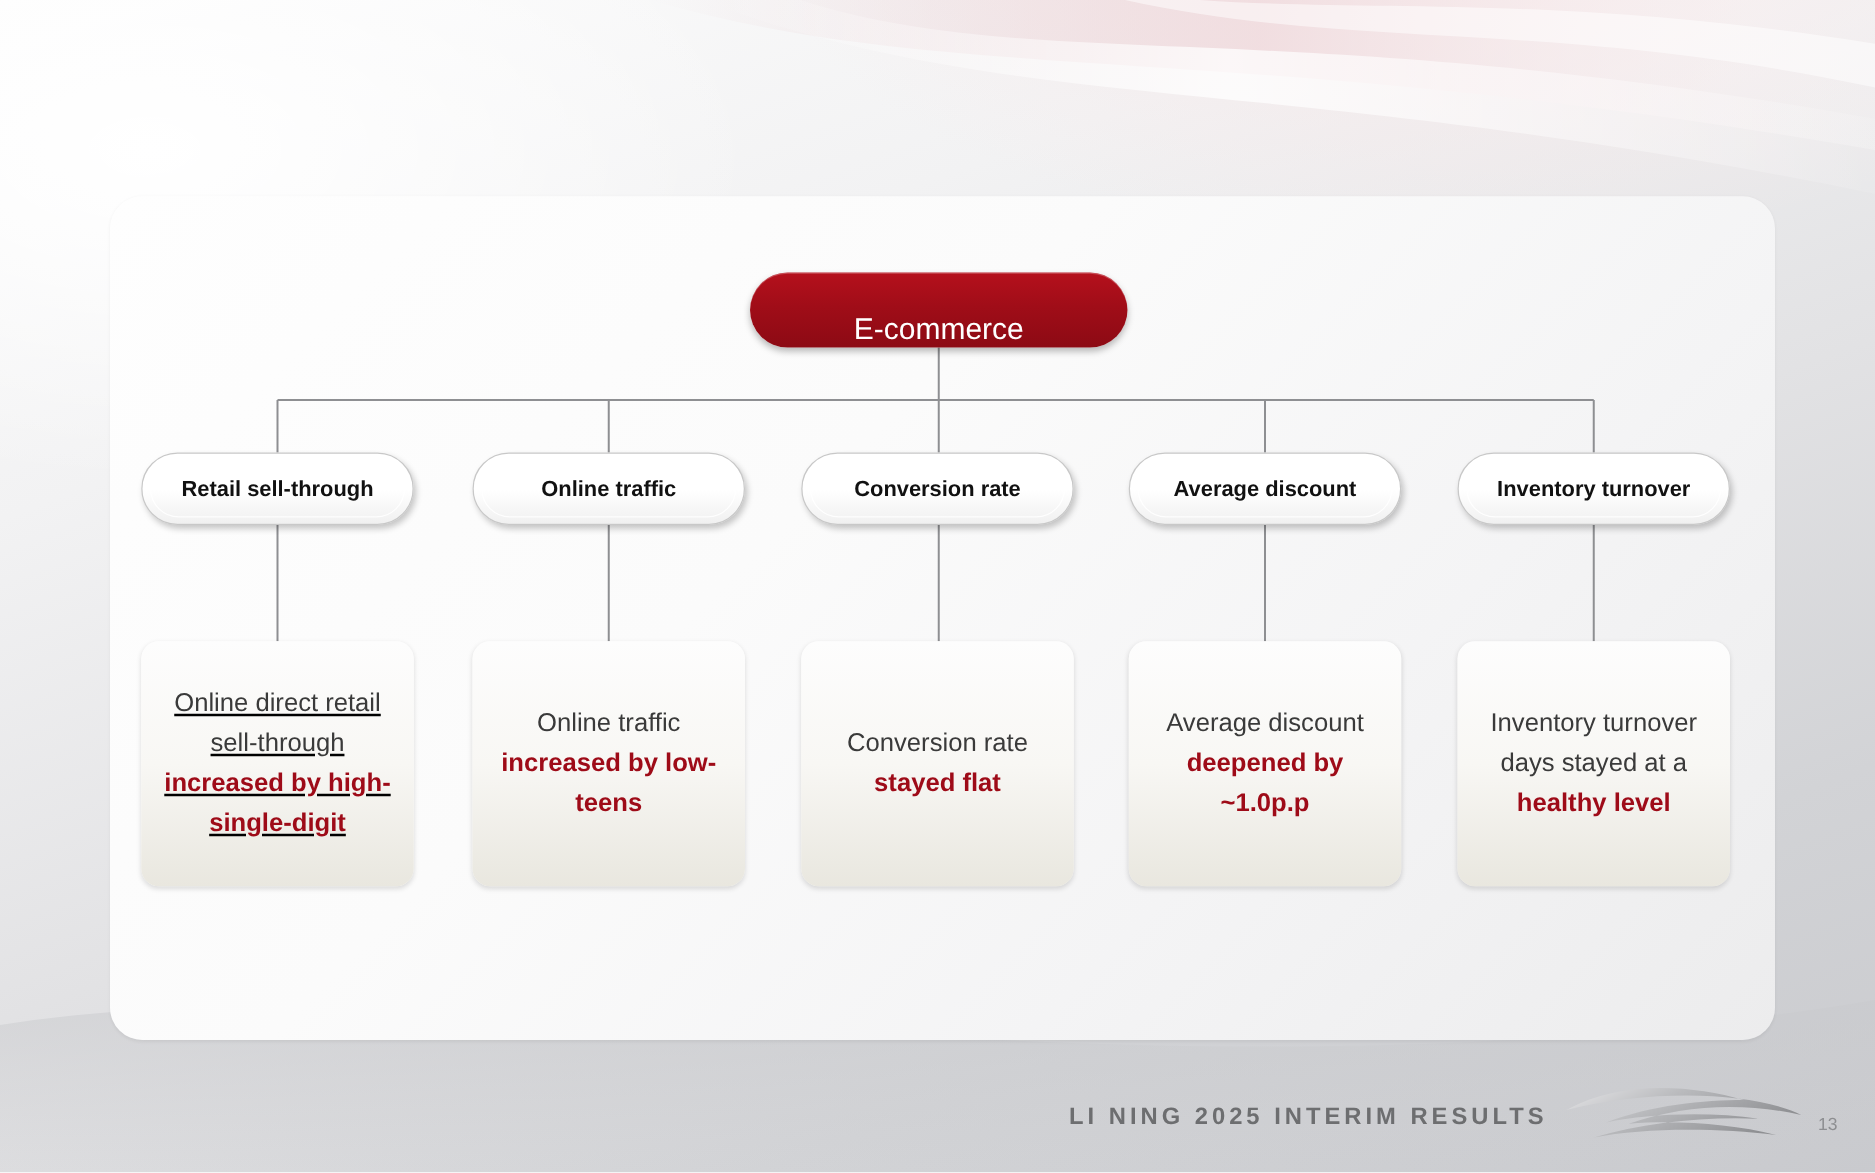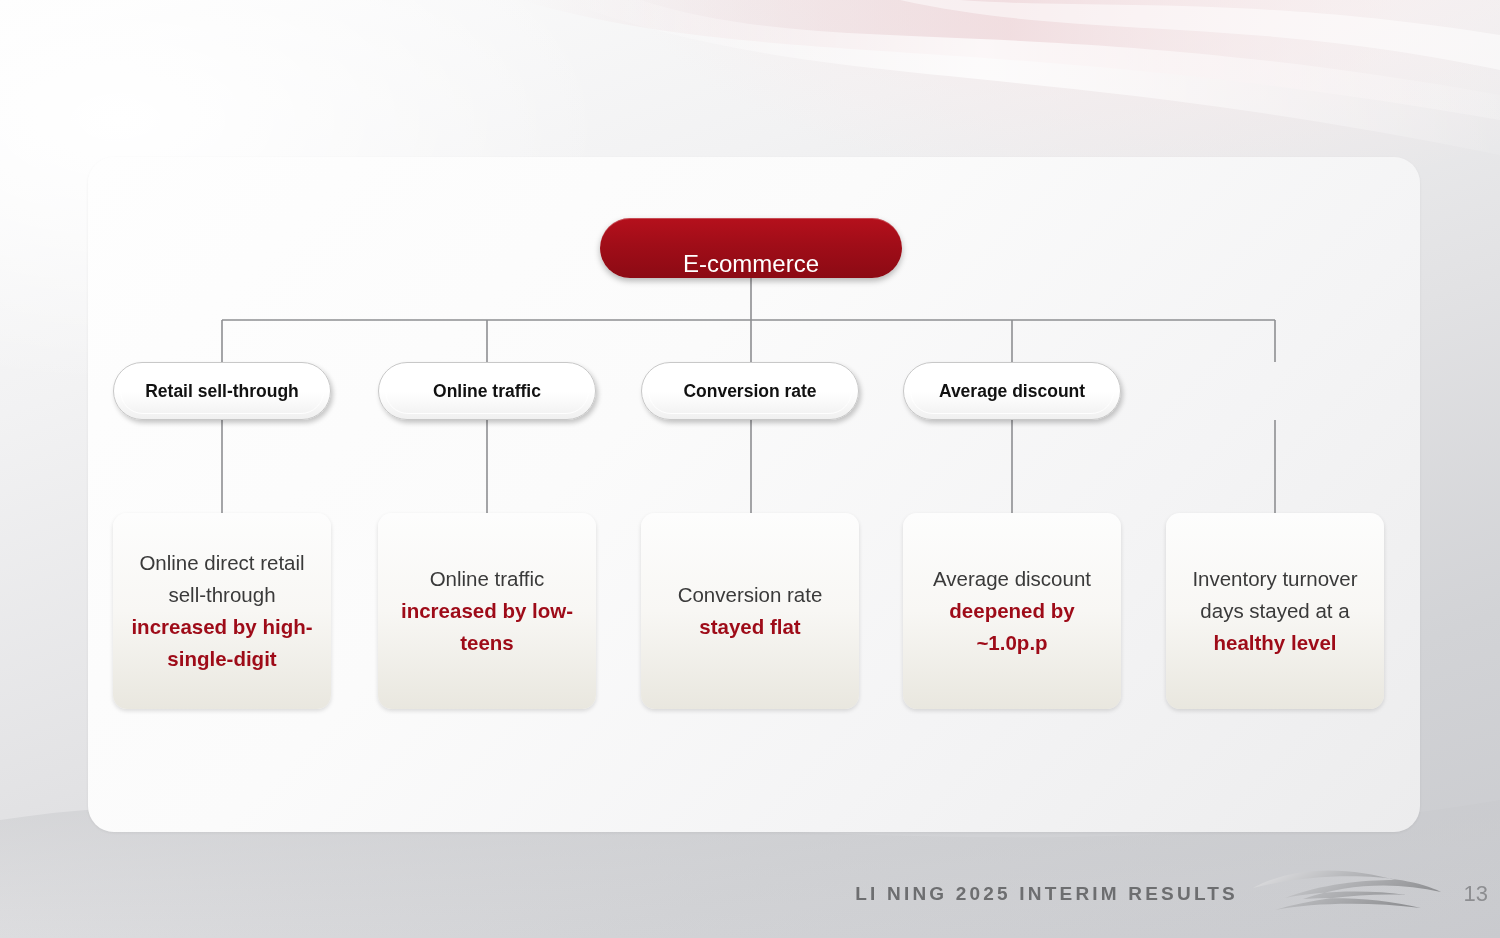--- a/index.html
+++ b/index.html
@@ -132,21 +132,21 @@
   }
   .card-text {
     font-size: 20.5px;
     color: #3a3a3a;
     line-height: 1.55;
   }
   .card-text .hl {
     color: #9e0b18;
     font-weight: bold;
   }
-  .card-0 { left: 113px; }
+  .card-0 { left: 113px; text-decoration: underline; }
   .card-1 { left: 378px; }
   .card-2 { left: 641px; }
   .card-3 { left: 903px; align-items: center; }
   .card-4 { left: 1166px; }
 
   
   .footer-text {
     position: absolute;
     right: 262px;
     bottom: 33px;
@@ -158,23 +158,23 @@
   }
   .footer-logo {
     position: absolute;
     right: 20px;
     bottom: 18px;
     width: 235px;
     height: 62px;
   }
   .page-num {
     position: absolute;
-    right: 12px;
+    right: 30px;
     bottom: 31px;
-    font-size: 22px;
+    font-size: 14px;
     color: #8d8e91;
   }
 </style>
 </head>
 <body>
 
 <div class="slide">
 
   <svg class="bg-swoosh" viewBox="0 0 1500 938" preserveAspectRatio="none">
     <defs>
@@ -232,20 +232,24 @@
     <span>Online traffic</span>
   </div>
   <div class="pill pill-2">
     <span class="inner-line"></span>
     <span>Conversion rate</span>
   </div>
   <div class="pill pill-3">
     <span class="inner-line"></span>
     <span>Average discount</span>
   </div>
+  <div class="pill pill-4">
+    <span class="inner-line"></span>
+    <span>Inventory turnover</span>
+  </div>
 
   <div class="card card-0">
     <div class="card-text">
       <span>Online direct retail sell-through </span><span class="hl">increased by high-single-digit</span>
     </div>
   </div>
   <div class="card card-1">
     <div class="card-text">
       <span>Online traffic </span><span class="hl">increased by low-teens</span>
     </div>

